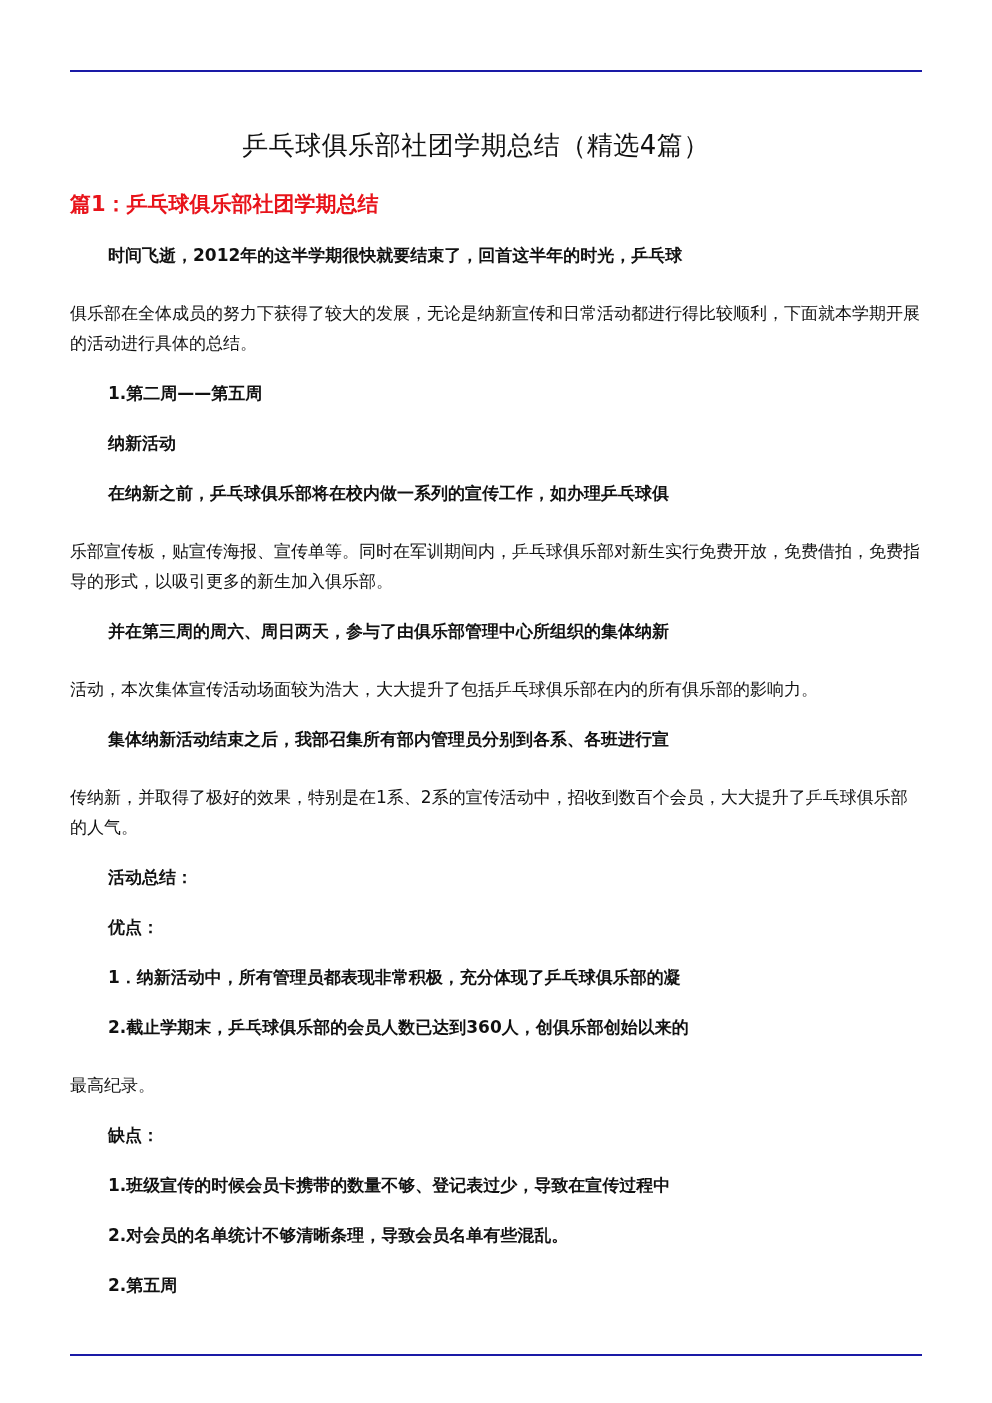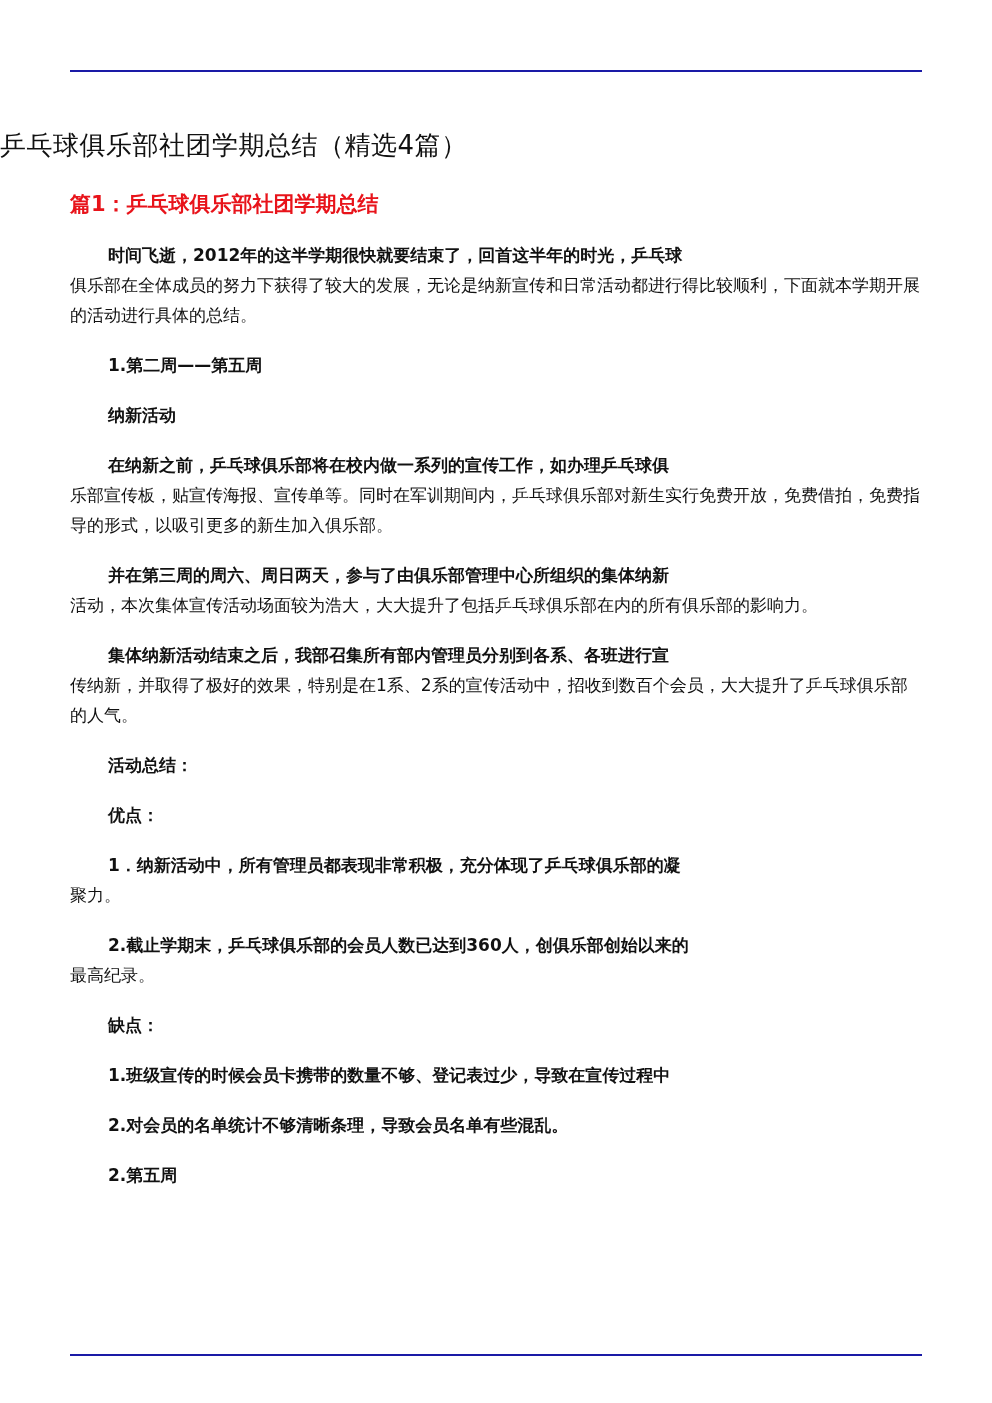--- a/index.html
+++ b/index.html
@@ -5,33 +5,33 @@
     html, body { margin: 0; padding: 0; background: #ffffff; }
     body {
       width: 992px; height: 1403px; position: relative; overflow: hidden;
       font-family: "DejaVu Sans", "Liberation Sans", sans-serif;
       color: #111111;
     }
     .rule-top { position: absolute; left: 70px; top: 70px; width: 852px; height: 2px; background: #1a1aa6; }
     .rule-bottom { position: absolute; left: 70px; top: 1354px; width: 852px; height: 2px; background: #1a1aa6; }
     .page-num { position: absolute; left: 838px; top: 1437px; font-size: 17px; color: #e8131a; font-family: "Liberation Sans", sans-serif; letter-spacing: 1px; }
     .title {
-      position: absolute; left: 0; top: 128px; width: 952px; text-align: left;
+      position: absolute; left: 0; top: 128px; width: 952px; text-align: center;
       font-size: 26px; color: #111; letter-spacing: 0.5px;
     }
     .section-heading {
       position: absolute; left: 70px; top: 190px;
       font-size: 21px; color: #e8131a;
     }
     .content { position: absolute; left: 70px; top: 240px; width: 850px; }
     .para {
       font-size: 17px; line-height: 30px; margin: 0 0 20px 0;
     }
     .para .first { display: block; padding-left: 38px; font-weight: bold; }
-    .para .rest { display: block; }
+    .para .rest { display: block; margin-top: 28px; }
   </style>
 </head>
 <body>
 
 <div class="rule-top"></div>
 
 <h1 class="title" style="margin:0;font-weight:normal;">乒乓球俱乐部社团学期总结（精选4篇）</h1>
 
 <h2 class="section-heading" style="margin:0;font-weight:bold;">篇1：乒乓球俱乐部社团学期总结</h2>
 
@@ -59,21 +59,20 @@
       <span class="rest">传纳新，并取得了极好的效果，特别是在1系、2系的宣传活动中，招收到数百个会员，大大提升了乒乓球俱乐部的人气。</span>
     </p>
   <p class="para">
       <span class="first">活动总结：</span>
     </p>
   <p class="para">
       <span class="first">优点：</span>
     </p>
   <p class="para">
       <span class="first">1．纳新活动中，所有管理员都表现非常积极，充分体现了乒乓球俱乐部的凝</span>
-      <span class="rest">聚力。</span>
     </p>
   <p class="para">
       <span class="first">2.截止学期末，乒乓球俱乐部的会员人数已达到360人，创俱乐部创始以来的</span>
       <span class="rest">最高纪录。</span>
     </p>
   <p class="para">
       <span class="first">缺点：</span>
     </p>
   <p class="para">
       <span class="first">1.班级宣传的时候会员卡携带的数量不够、登记表过少，导致在宣传过程中</span>

